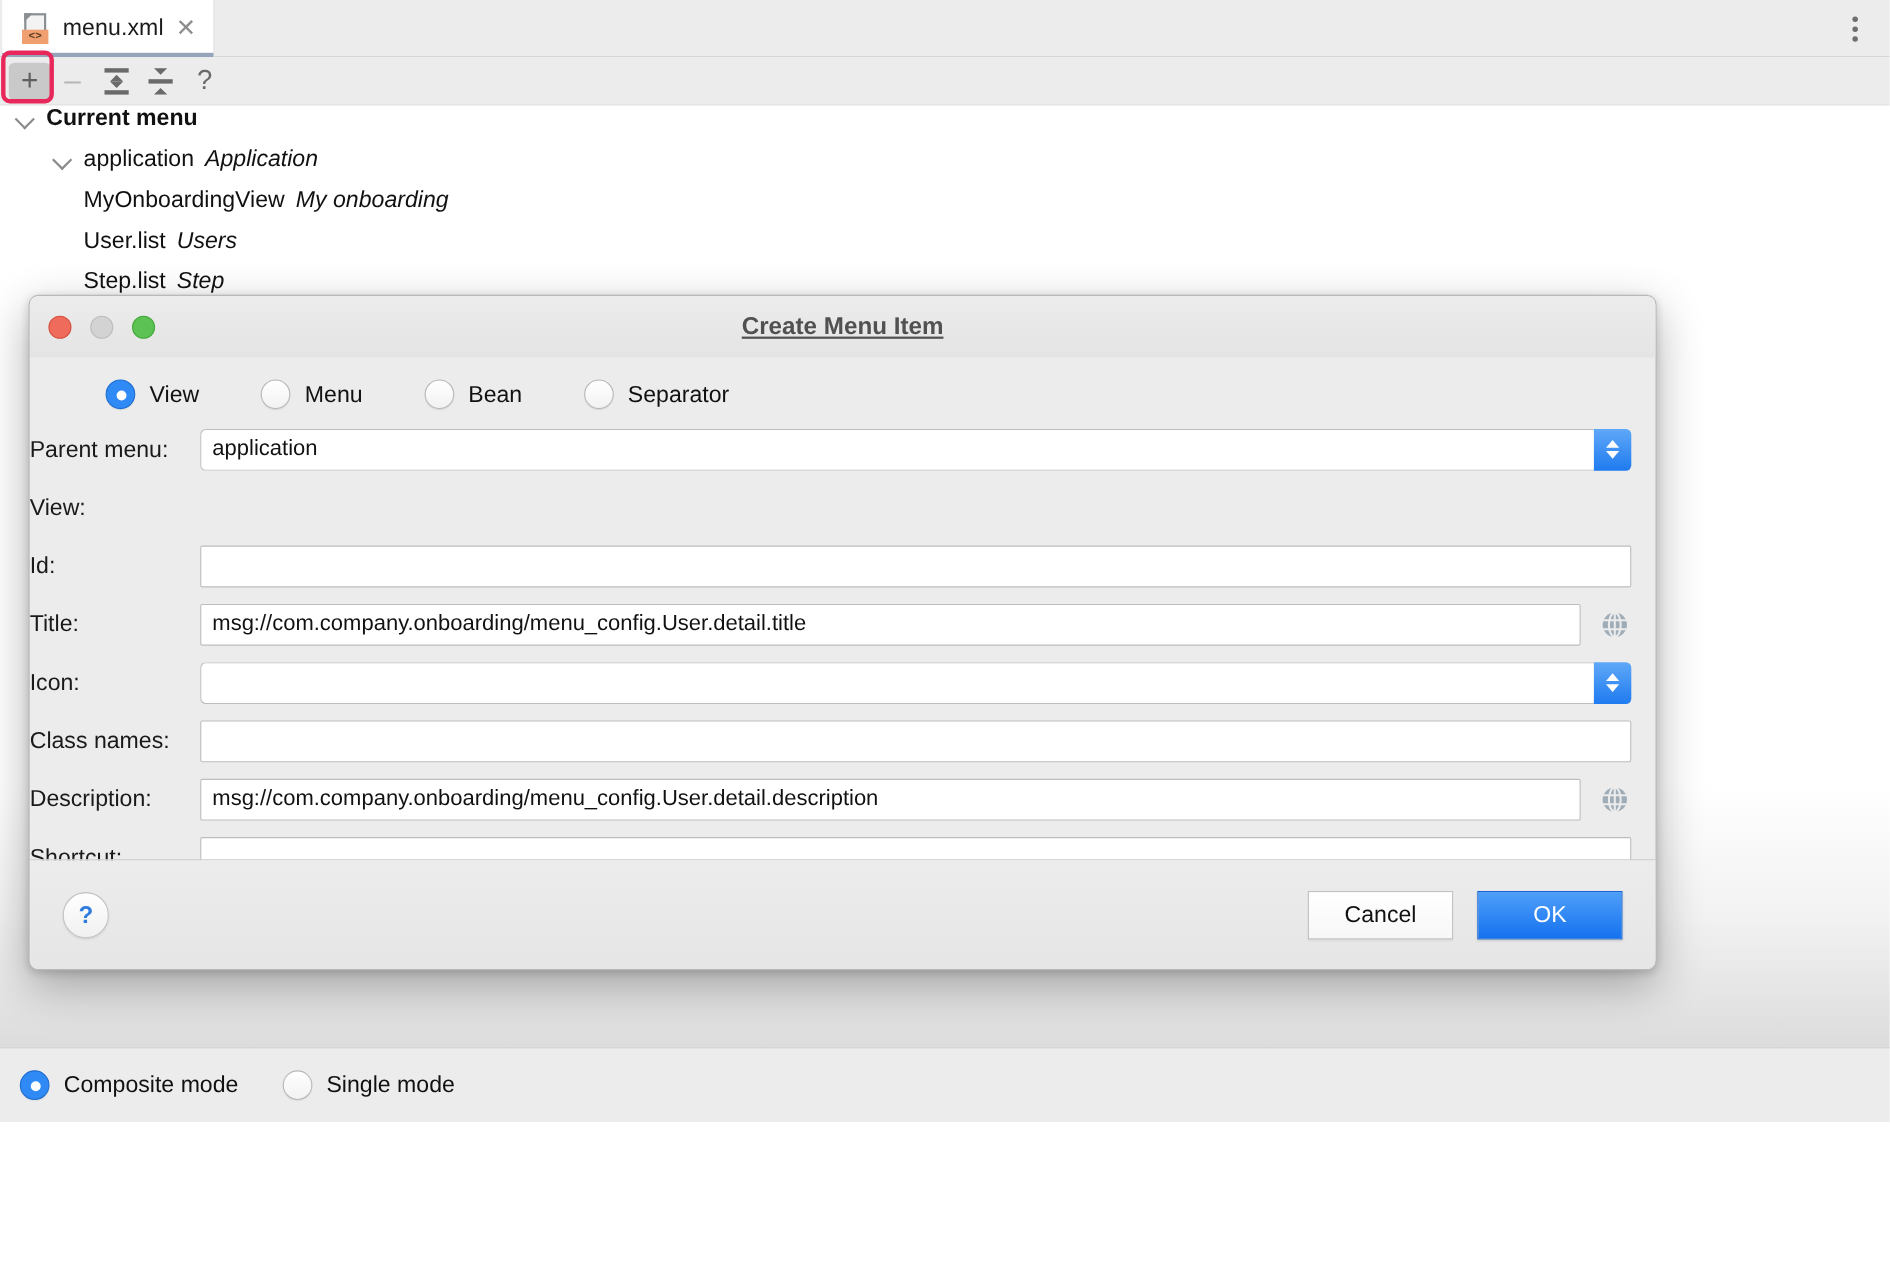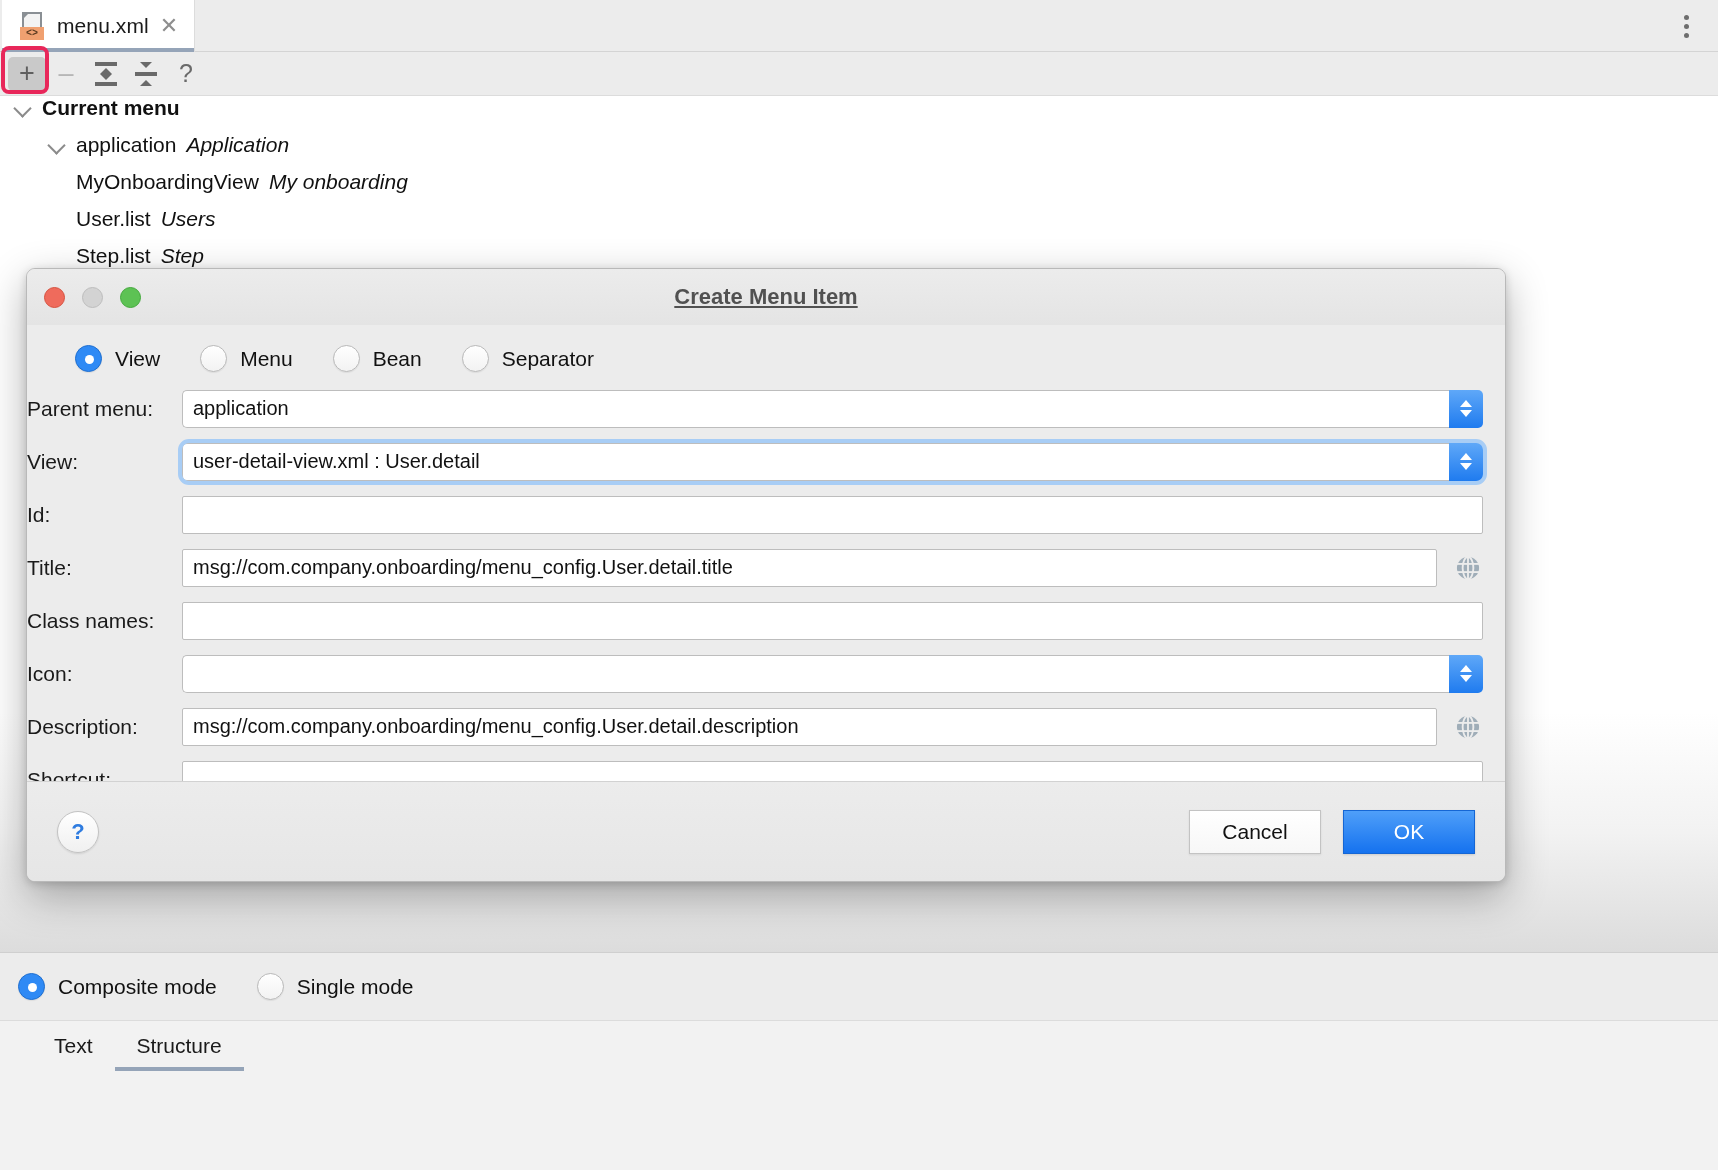--- a/index.html
+++ b/index.html
@@ -121,21 +121,21 @@
   .light { width: 21px; height: 21px; border-radius: 50%; cursor: pointer; }
   .l-red { background: #ef6b5c; border: 1px solid #d6513f; }
   .l-yellow { background: #d3d3d3; border: 1px solid #bdbdbd; }
   .l-green { background: #5dc254; border: 1px solid #43a93c; }
   .dlg-title {
     position: absolute; left: 0; right: 0; text-align: center;
     font-size: 22px; font-weight: bold; color: #515151; text-decoration: underline;
   }
   .dlg-body { padding: 0 0 0 0; }
 
-  .radiorow { display: flex; align-items: center; padding: 20px 0 10px 48px; gap: 0; }
+  .radiorow { display: flex; align-items: center; padding: 20px 0 10px 48px; gap: 16px; margin-left: 21px; }
   .rbox { display: flex; align-items: center; cursor: pointer; }
   .rbox + .rbox { margin-left: 40px; }
   .radio {
     width: 27px; height: 27px; border-radius: 50%;
     background: linear-gradient(180deg,#ffffff,#f2f2f2);
     border: 1px solid #b9b9b9; box-shadow: 0 1px 1px rgba(0,0,0,.07);
     flex: none; position: relative;
   }
   .radio.on { background: #2f8af5; border: 1px solid #1f6fd0; }
   .radio.on::after {
@@ -334,27 +334,20 @@
           <span class="ftext combo">application</span>
           <span class="stepper">
             <span class="chv up"></span>
             <span class="chv dn"></span>
           </span>
         </span>
       </div>
 
       <div class="frow">
         <span class="flabel">View:</span>
-        <span class="fctrl focused">
-          <span class="ftext combo">user-detail-view.xml : User.detail</span>
-          <span class="stepper">
-            <span class="chv up"></span>
-            <span class="chv dn"></span>
-          </span>
-        </span>
       </div>
 
       <div class="frow">
         <span class="flabel">Id:</span>
         <span class="fctrl">
           <span class="ftext"></span>
         </span>
       </div>
 
       <div class="frow">
@@ -369,34 +362,34 @@
                 <line x1="2.5" y1="8.5" x2="21.5" y2="8.5"></line>
                 <line x1="2.5" y1="15.5" x2="21.5" y2="15.5"></line>
                 <line x1="12" y1="2.5" x2="12" y2="21.5"></line>
               </g>
             </svg>
           </span>
         </span>
       </div>
 
       <div class="frow">
-        <span class="flabel">Class names:</span>
-        <span class="fctrl">
-          <span class="ftext"></span>
-        </span>
-      </div>
-
-      <div class="frow">
         <span class="flabel">Icon:</span>
         <span class="fctrl">
           <span class="ftext combo"></span>
           <span class="stepper">
             <span class="chv up"></span>
             <span class="chv dn"></span>
           </span>
+        </span>
+      </div>
+
+      <div class="frow">
+        <span class="flabel">Class names:</span>
+        <span class="fctrl">
+          <span class="ftext"></span>
         </span>
       </div>
 
       <div class="frow">
         <span class="flabel">Description:</span>
         <span class="fctrl">
           <span class="ftext">msg://com.company.onboarding/menu_config.User.detail.description</span>
           <span class="globe">
             <svg width="28" height="28" viewBox="0 0 24 24" aria-hidden="true">
               <circle cx="12" cy="12" r="9.5" fill="#9fadb8"></circle>
@@ -431,18 +424,14 @@
     <div class="rbox">
       <span class="radio on"></span>
       <span class="rlabel">Composite mode</span>
     </div>
     <div class="rbox" style="margin-left:40px">
       <span class="radio"></span>
       <span class="rlabel">Single mode</span>
     </div>
   </div>
 
-  <div class="tabbar">
-    <div class="btab">Text</div>
-    <div class="btab active">Structure</div>
-  </div>
 
 </div>
 
 </body></html>

